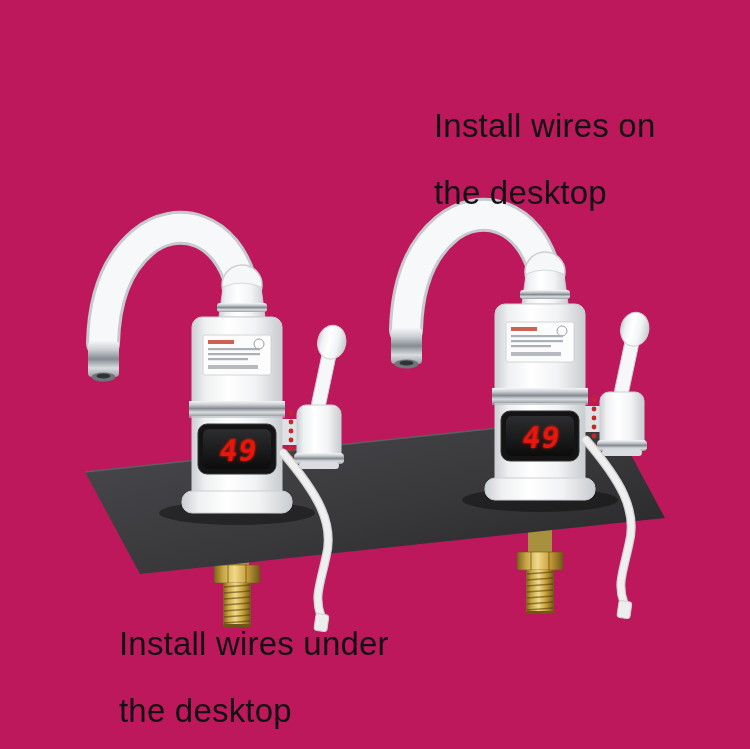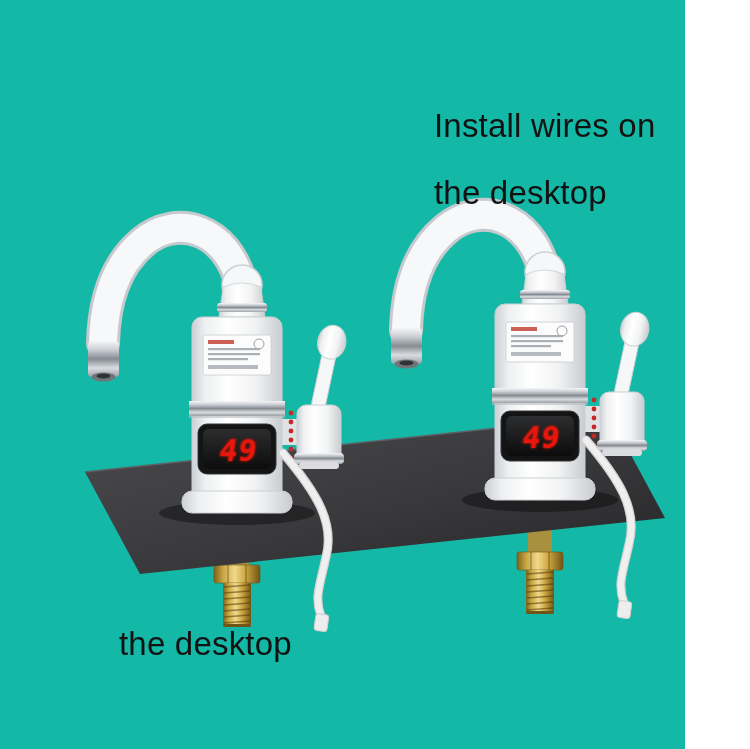--- a/index.html
+++ b/index.html
@@ -1,17 +1,17 @@
 <!DOCTYPE html>
 <html><head>
 <meta charset="utf-8">
 <style>
   html,body{margin:0;padding:0;background:#ffffff;}
   .canvas{
-    position:relative;width:685px;height:749px;background:#14b8a6;
+    position:relative;width:750px;height:749px;background:#be185d;
     overflow:hidden;font-family:"Liberation Sans",sans-serif;
   }
   .scene{position:absolute;left:0;top:0;}
   .caption{
     position:absolute;font-size:33px;line-height:67px;color:#121212;
     white-space:nowrap;letter-spacing:0.2px;
   }
   .caption-top{left:434px;top:92px;}
   .caption-bottom{left:119px;top:610px;}
 </style>
@@ -209,16 +209,17 @@
       <rect x="228" y="419" width="13" height="17" rx="3" fill="#ededed" stroke="#cfcfcf" stroke-width="1" transform="rotate(8 234 427)"></rect>
     </g>
     </svg>
 
   <div class="caption caption-top">
     <div>Install wires on</div>
     <div>the desktop</div>
   </div>
 
   <div class="caption caption-bottom">
+    <div>Install wires under</div>
     <div>the desktop</div>
   </div>
 
 </div>
 
 </body></html>

